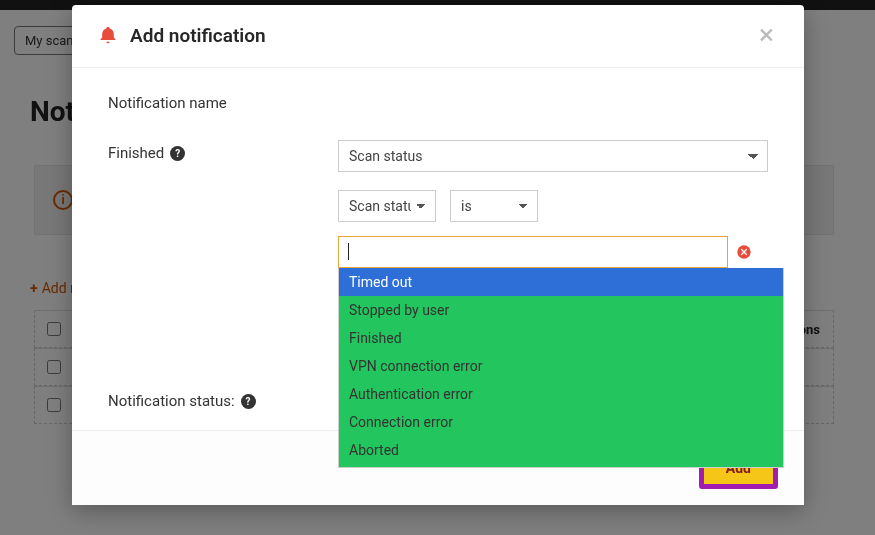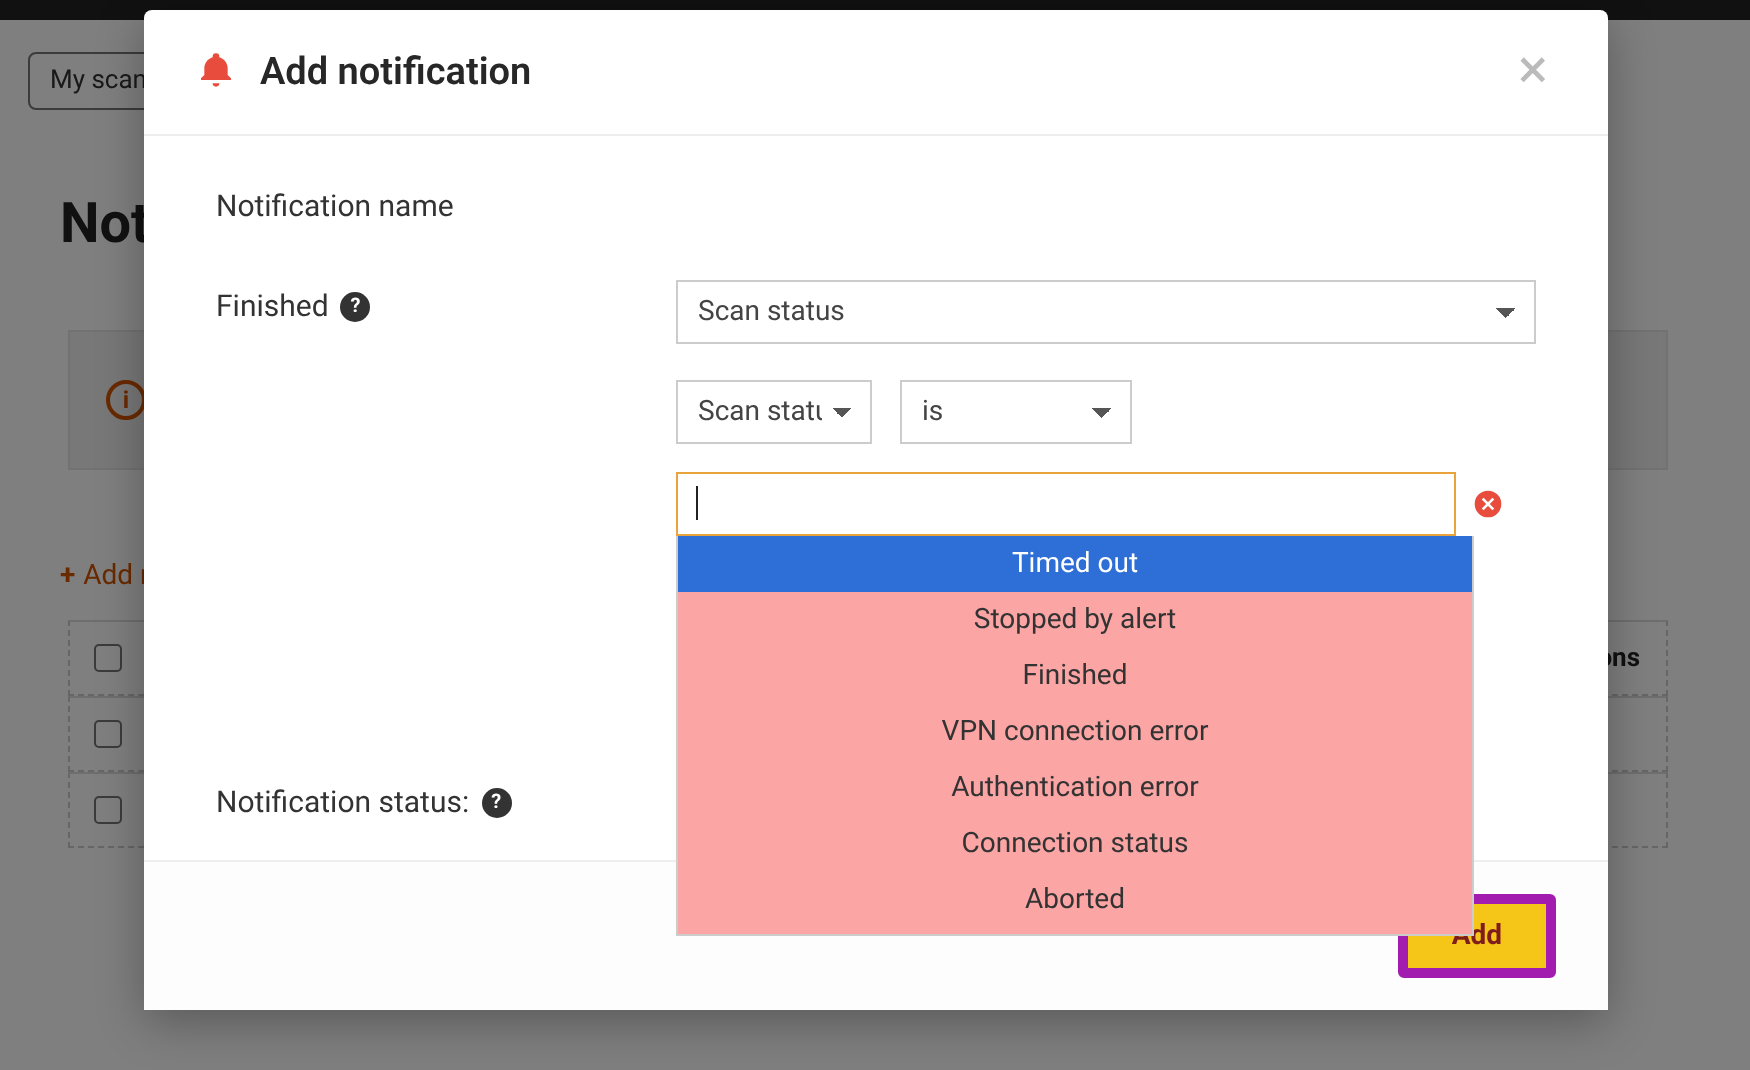--- a/index.html
+++ b/index.html
@@ -32,31 +32,31 @@
 .form-label { width: 230px; font-size: 15px; color: #333; padding-top: 4px; display: flex; align-items: flex-start; gap: 6px; }
 .help-icon { display: inline-flex; width: 15px; height: 15px; border-radius: 50%; background: #333; color: #fff; font-size: 10px; align-items: center; justify-content: center; font-weight: bold; margin-top: 2px; }
 .form-field { flex: 1; position: relative; }
 
 .text-input { width: 100%; height: 32px; border: 1px solid #ccc; padding: 0 10px; font-size: 14px; color: #444; }
 .text-input::placeholder { color: #999; }
 
 .select { height: 32px; border: 1px solid #ccc; background: #fff; padding: 0 24px 0 10px; font-size: 14px; color: #444; appearance: none; background-image: linear-gradient(45deg, transparent 50%, #555 50%), linear-gradient(135deg, #555 50%, transparent 50%); background-position: calc(100% - 14px) 13px, calc(100% - 9px) 13px; background-size: 5px 5px; background-repeat: no-repeat; }
 .select.full { width: 100%; }
 .select.small { width: 98px; }
-.select.tiny { width: 116px; }
+.select.tiny { width: 88px; }
 
 .condition-row { display: flex; gap: 14px; margin-top: 18px; }
 
 .combo-wrap { position: relative; margin-top: 14px; width: 390px; }
 .combo-input { width: 100%; height: 32px; border: 1px solid #e8a33d; padding: 0 10px; font-size: 14px; outline: none; }
 .combo-cursor { position: absolute; left: 10px; top: 7px; width: 1px; height: 17px; background: #222; }
 .remove-btn { position: absolute; top: 8px; right: -24px; width: 16px; height: 16px; cursor: pointer; }
 .remove-btn svg { width: 16px; height: 16px; fill: #e74c3c; }
 
-.dropdown { position: absolute; top: 32px; left: 0; width: 399px; background: #fca5a5; border: 1px solid #ccc; border-top: none; max-height: 200px; overflow-y: auto; z-index: 20; text-align: center; }
+.dropdown { position: absolute; top: 32px; left: 0; width: 446px; background: #22c55e; border: 1px solid #ccc; border-top: none; max-height: 200px; overflow-y: auto; z-index: 20; }
 .dropdown-item { padding: 6px 10px; font-size: 14px; color: #333; cursor: pointer; }
 .dropdown-item.highlighted { background: #2d6fd6; color: #fff; }
 
 .modal-footer { border-top: 1px solid #eee; padding: 16px 26px; display: flex; justify-content: flex-end; background: #fdfdfd; }
 .add-btn { background: #f5c518; border: 5px solid #a21caf; color: #7f1d1d; font-weight: 700; font-size: 14px; padding: 8px 22px; border-radius: 3px; cursor: pointer; }
 </style>
 </head>
 <body>
 
 <div class="bg">
@@ -119,25 +119,25 @@
           <input class="combo-input" value="" style="">
           <div class="combo-cursor"></div>
           <div class="remove-btn">
             <svg viewBox="0 0 24 24">
                 <circle cx="12" cy="12" r="10"></circle>
                 <path d="M8 8l8 8M16 8l-8 8" stroke="#fff" stroke-width="2"></path>
               </svg>
           </div>
           <div class="dropdown">
             <div class="dropdown-item highlighted">Timed out</div>
-            <div class="dropdown-item">Stopped by alert</div>
+            <div class="dropdown-item">Stopped by user</div>
             <div class="dropdown-item">Finished</div>
             <div class="dropdown-item">VPN connection error</div>
             <div class="dropdown-item">Authentication error</div>
-            <div class="dropdown-item">Connection status</div>
+            <div class="dropdown-item">Connection error</div>
             <div class="dropdown-item">Aborted</div>
             <div class="dropdown-item">Failed to start</div>
           </div>
         </div>
       </div>
     </div>
 
     <div class="form-row" style="margin-top:120px;">
       <div class="form-label">
         <span>Notification status:</span>

